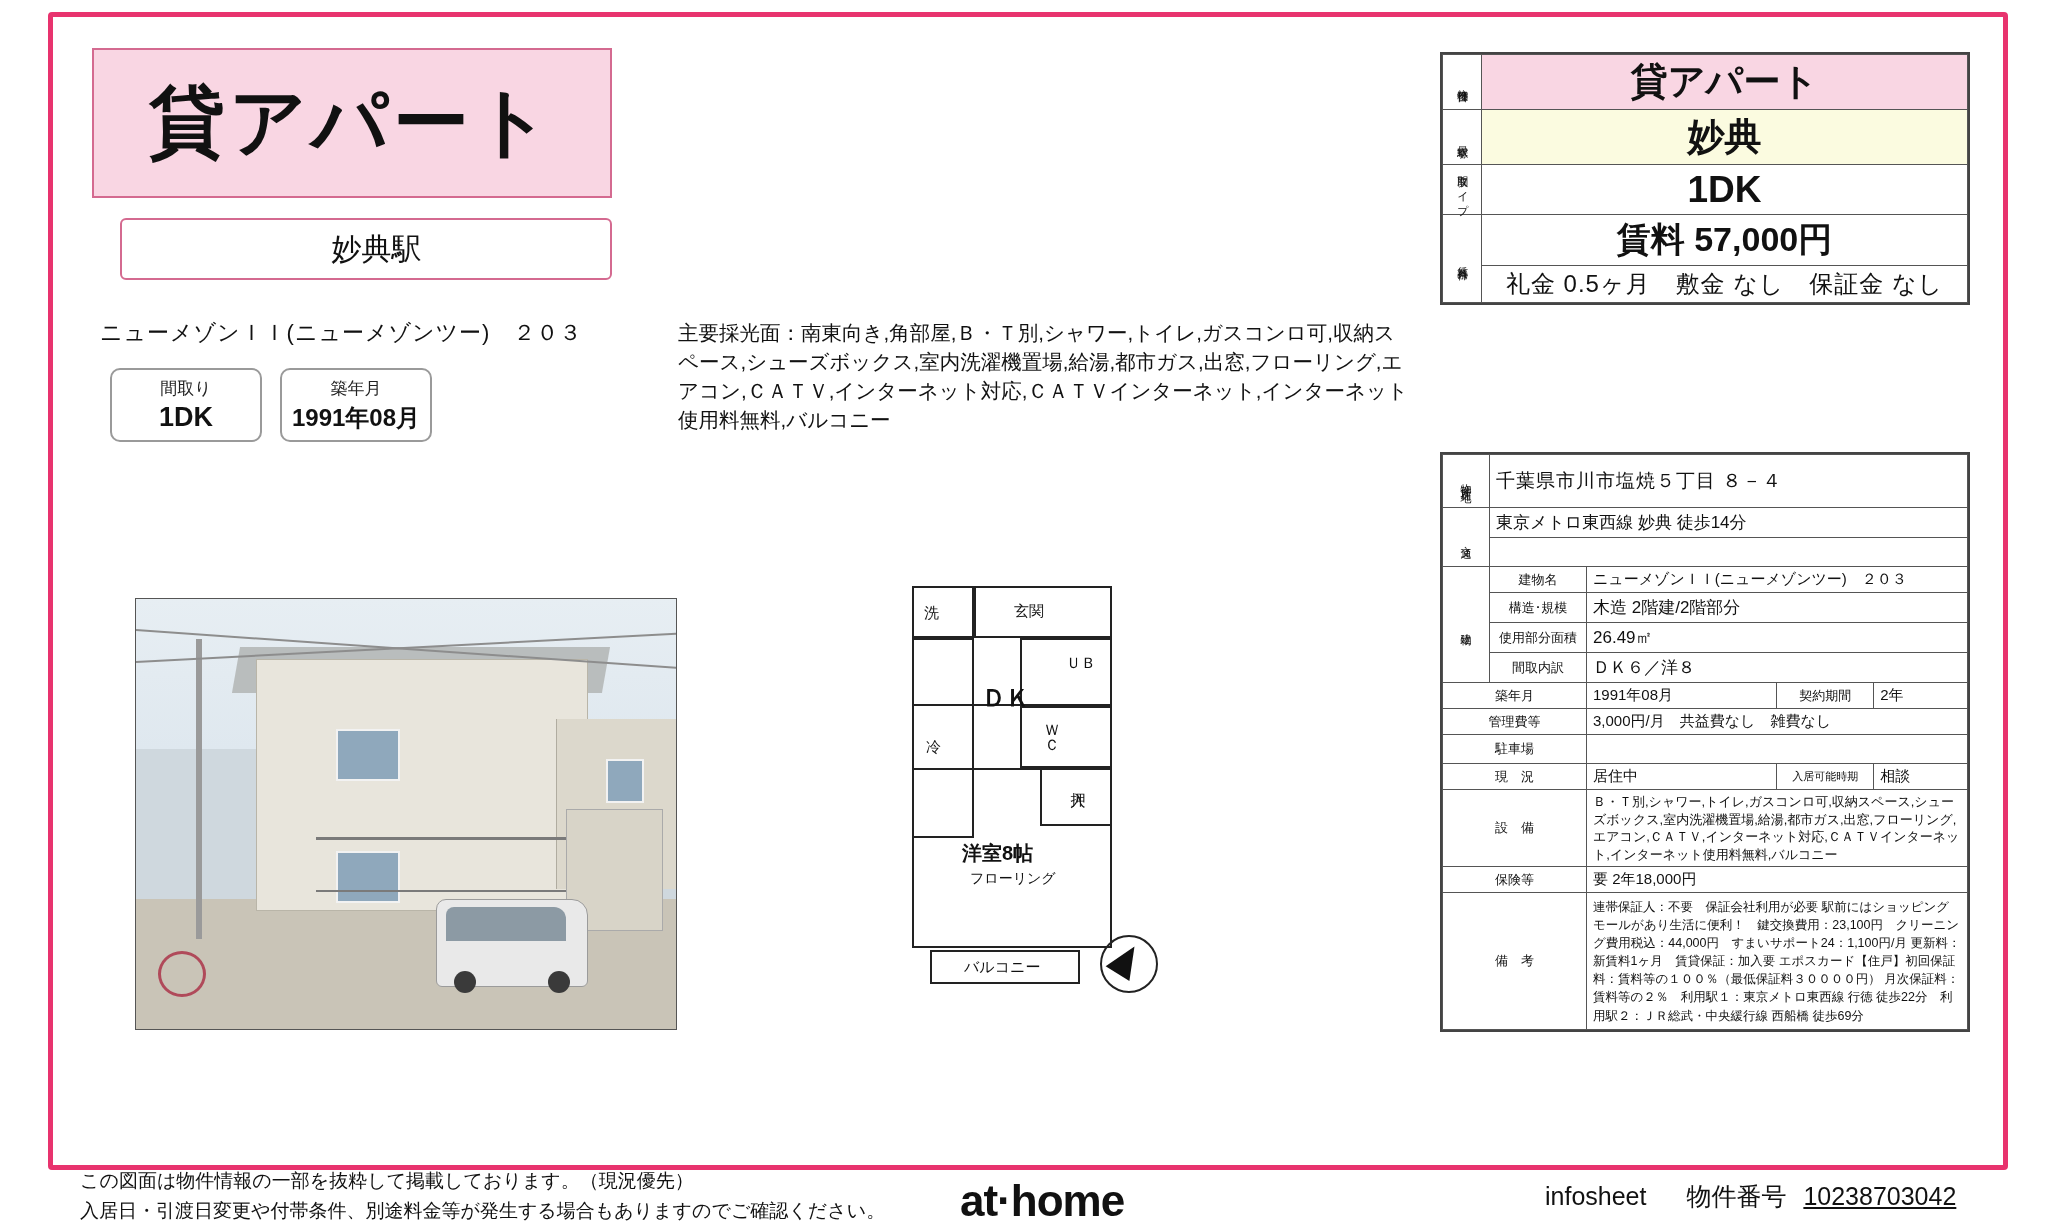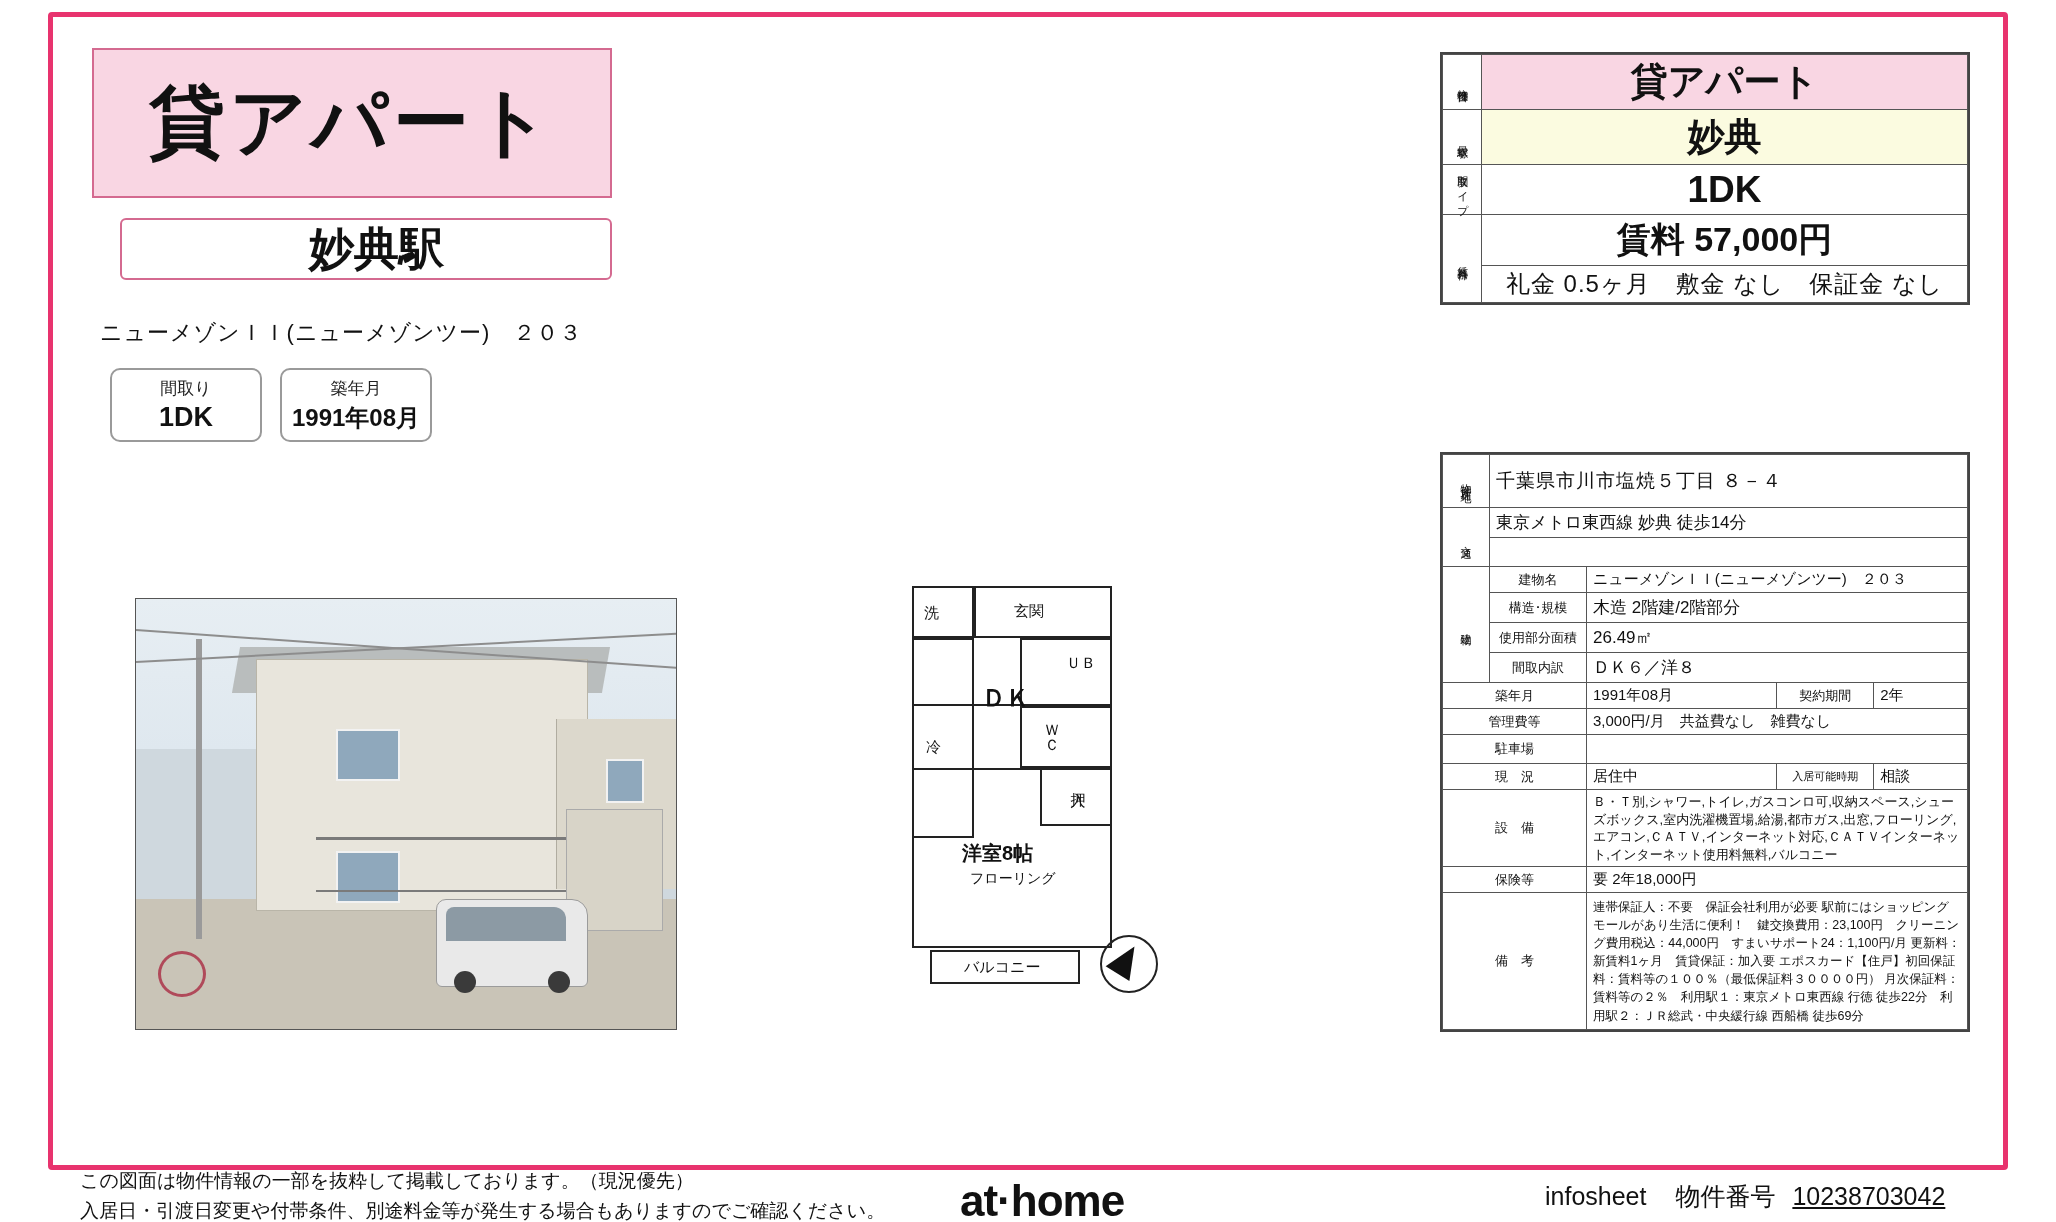--- a/index.html
+++ b/index.html
@@ -3,21 +3,21 @@
 <meta charset="utf-8">
 <style>
   html,body{margin:0;padding:0;background:#ffffff;}
   body{width:2056px;height:1222px;font-family:"Liberation Sans","DejaVu Sans",sans-serif;color:#111;}
   .sheet{position:relative;width:2056px;height:1222px;box-sizing:border-box;}
   .outer-border{position:absolute;left:48px;top:12px;width:1960px;height:1158px;border:5px solid #e8336e;border-radius:4px;box-sizing:border-box;}
   
   .title-box{position:absolute;left:92px;top:48px;width:520px;height:150px;background:#f9d6e3;border:2px solid #d46a90;box-sizing:border-box;display:flex;align-items:center;justify-content:center;}
   .title-box .t{font-size:76px;font-weight:bold;letter-spacing:4px;font-family:"DejaVu Sans",sans-serif;}
   .station-box{position:absolute;left:120px;top:218px;width:492px;height:62px;background:#ffffff;border:2px solid #d46a90;border-radius:6px;box-sizing:border-box;display:flex;align-items:center;justify-content:center;}
-  .station-box .s{font-size:45px;font-weight:bold;margin-left:21px;}
+  .station-box .s{font-size:30px;font-weight:normal;margin-left:21px;}
   .bldgname{position:absolute;left:100px;top:318px;width:520px;font-size:22px;letter-spacing:1px;}
   .spec-row{position:absolute;left:110px;top:368px;display:flex;gap:18px;}
   .spec{width:152px;height:74px;border:2px solid #9a9a9a;border-radius:10px;background:#fff;display:flex;flex-direction:column;align-items:center;justify-content:center;box-sizing:border-box;}
   .spec .k{font-size:17px;color:#222;}
   .spec .v{font-size:27px;font-weight:bold;margin-top:2px;}
   .checkhead{position:absolute;left:678px;top:272px;width:740px;height:34px;background:#fbfbe0;}
   .checkhead span{font-size:25px;font-weight:bold;position:relative;top:2px;left:4px;}
   .checkbody{position:absolute;left:678px;top:318px;width:730px;font-size:20.5px;line-height:1.42;letter-spacing:0px;}
   
   .photo{position:absolute;left:135px;top:598px;width:540px;height:430px;border:1px solid #555;overflow:hidden;background:#cfd8de;}
@@ -92,20 +92,21 @@
     <div class="spec">
       <div class="k">間取り</div>
       <div class="v">1DK</div>
     </div>
     <div class="spec">
       <div class="k">築年月</div>
       <div class="v" style="font-size:24px">1991年08月</div>
     </div>
   </div>
 
+  <div class="checkbody">主要採光面：南東向き,角部屋,Ｂ・Ｔ別,シャワー,トイレ,ガスコンロ可,収納スペース,シューズボックス,室内洗濯機置場,給湯,都市ガス,出窓,フローリング,エアコン,ＣＡＴＶ,インターネット対応,ＣＡＴＶインターネット,インターネット使用料無料,バルコニー</div>
 
   <div class="photo">
     <div class="sky"></div>
     <div class="lot"></div>
     <div class="roof"></div>
     <div class="bldg"></div>
     <div class="bldg2"></div>
     <div class="win" style="left:200px;top:130px;width:60px;height:48px;"></div>
     <div class="win" style="left:200px;top:252px;width:60px;height:48px;"></div>
     <div class="win" style="left:470px;top:160px;width:34px;height:40px;"></div>
@@ -239,17 +240,17 @@
     </tbody>
       </table>
   </div>
 
   <div class="foot">
     <div class="l1">この図面は物件情報の一部を抜粋して掲載しております。（現況優先）</div>
     <div class="l2">入居日・引渡日変更や付帯条件、別途料金等が発生する場合もありますのでご確認ください。</div>
     <div class="athome">at·home</div>
     <div class="infos">
       <span>infosheet</span>
-      <span style="margin-left:22px;">物件番号</span>
+      <span style="margin-left:33px;">物件番号</span>
       <span class="num">10238703042</span>
     </div>
   </div>
 </div>
 
 </body></html>

